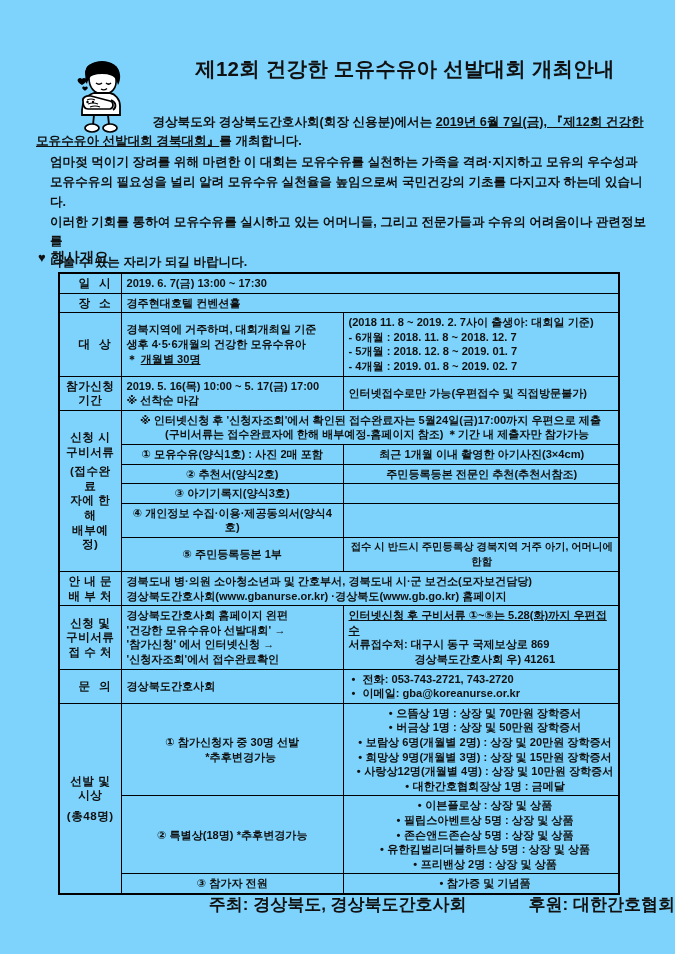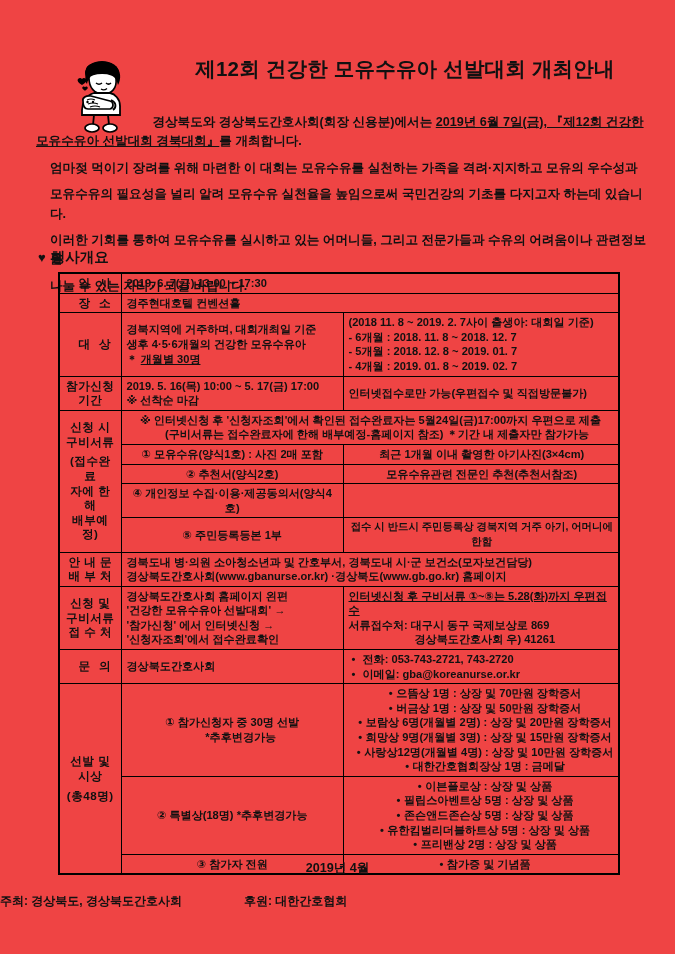--- a/index.html
+++ b/index.html
@@ -12,21 +12,21 @@
     height: 954px;
     font-family: "Liberation Serif", "DejaVu Serif", serif;
     color: #111111;
     position: relative;
     overflow: hidden;
   }
   .page {
     position: relative;
     width: 675px;
     height: 954px;
-    background: #ef4444;
+    background: #7dd3fc;
   }
 
   
   .header-zone {
     position: relative;
     height: 95px;
   }
   .illus {
     position: absolute;
     left: 58px;
@@ -55,21 +55,21 @@
     font-size: 12.6px;
     line-height: 19.4px;
     font-family: "Liberation Sans", "DejaVu Sans", sans-serif;
     font-weight: bold;
   }
   .intro p { margin: 0; }
   .intro .lead { text-indent: 0; padding-left: 112px; text-align: center; }
   .intro .cont { padding-left: 0; }
   .intro .body-p {
     padding-left: 14px;
-    margin-top: 7px;
+    margin-top: 1px;
   }
   .u { text-decoration: underline; }
 
   
   .sec-head {
     position: absolute;
     left: 38px;
     top: 248px;
     font-size: 14.5px;
     font-weight: bold;
@@ -146,22 +146,22 @@
     text-align: center;
     font-size: 12.6px;
     font-weight: bold;
     font-family: "Liberation Sans", "DejaVu Sans", sans-serif;
   }
   .org-line {
     position: absolute;
     left: 0;
     top: 893px;
     width: 675px;
-    text-align: left;
-    font-size: 12px;
+    text-align: right;
+    font-size: 17px;
     font-weight: bold;
     font-family: "Liberation Sans", "DejaVu Sans", sans-serif;
   }
   .org-line .gap { display: inline-block; width: 62px; }
 </style>
 </head>
 <body>
 
 <div class="page">
 
@@ -283,21 +283,25 @@
                 <div>※ 인터넷신청 후 '신청자조회'에서 확인된 접수완료자는 5월24일(금)17:00까지 우편으로 제출</div>
                 <div style="padding-left:13px">(구비서류는 접수완료자에 한해 배부예정-홈페이지 참조) ＊기간 내 제출자만 참가가능</div>
               </td>
             </tr>
             <tr>
               <td style="border-left:none"><span>①</span> <span>모유수유(양식1호) : 사진 2매 포함</span></td>
               <td style="border-right:none">최근 1개월 이내 촬영한 아기사진(3×4cm)</td>
             </tr>
             <tr>
               <td style="border-left:none"><span>②</span> <span>추천서(양식2호)</span></td>
-              <td style="border-right:none">모유수유관련 전문인 추천(추천서참조)</td>
+              <td style="border-right:none">주민등록등본 전문인 추천(추천서참조)</td>
+            </tr>
+            <tr>
+              <td style="border-left:none"><span>③</span> <span>아기기록지(양식3호)</span></td>
+              <td style="border-right:none"></td>
             </tr>
             <tr>
               <td style="border-left:none"><span>④</span> <span>개인정보 수집·이용·제공동의서(양식4호)</span></td>
               <td style="border-right:none"></td>
             </tr>
             <tr>
               <td style="border-left:none;border-bottom:none"><span>⑤</span> <span>주민등록등본 1부</span></td>
               <td style="border-right:none;border-bottom:none;font-size:10.4px">접수 시 반드시 주민등록상 경북지역 거주 아기, 어머니에 한함</td>
             </tr>
           </tbody>
@@ -402,18 +406,17 @@
 
           </tbody>
               </table>
         </td>
       </tr>
 
     </tbody>
       </table>
   </div>
 
-  <div class="date-line">2019년   4월</div>
   <div class="org-line">
     <span>주최: 경상북도, 경상북도간호사회</span><span class="gap"></span><span>후원: 대한간호협회</span>
   </div>
 
 </div>
 
 </body></html>

